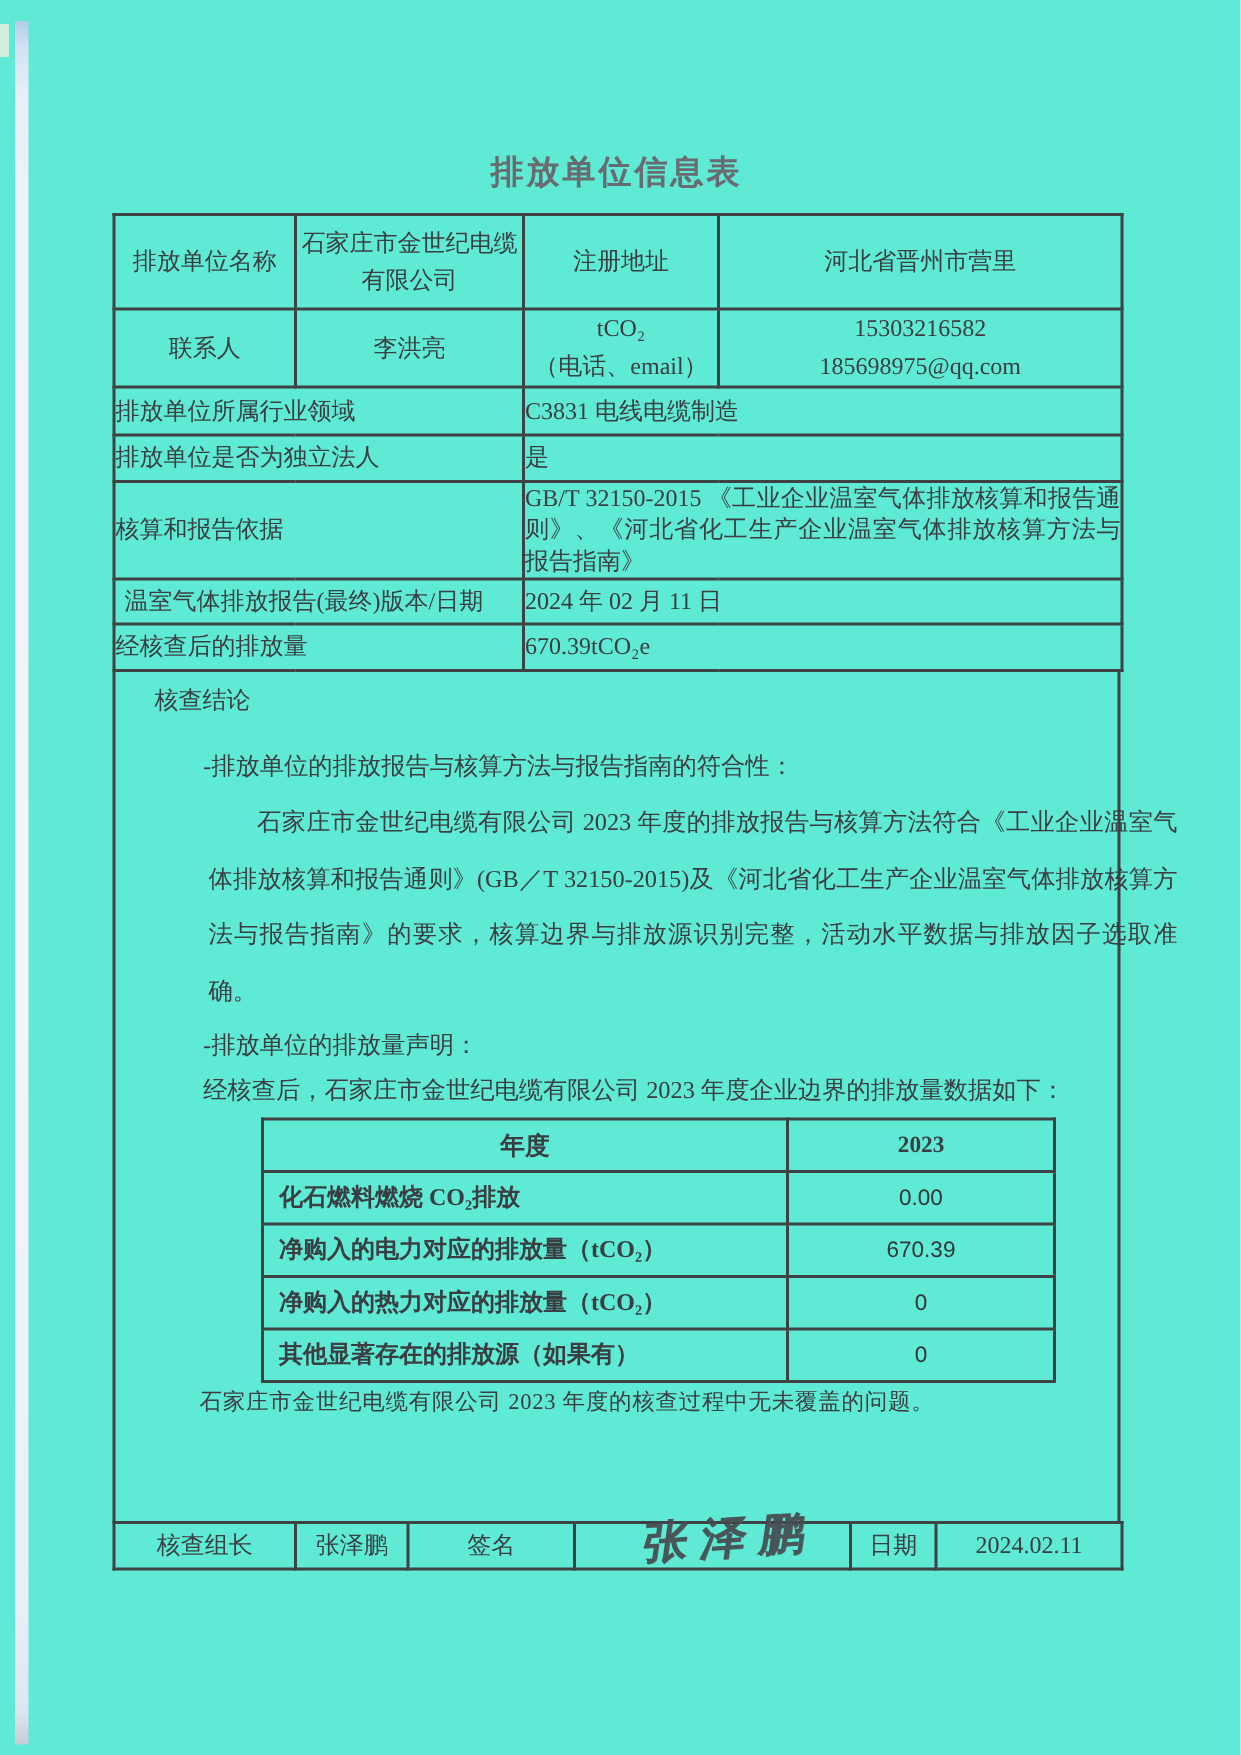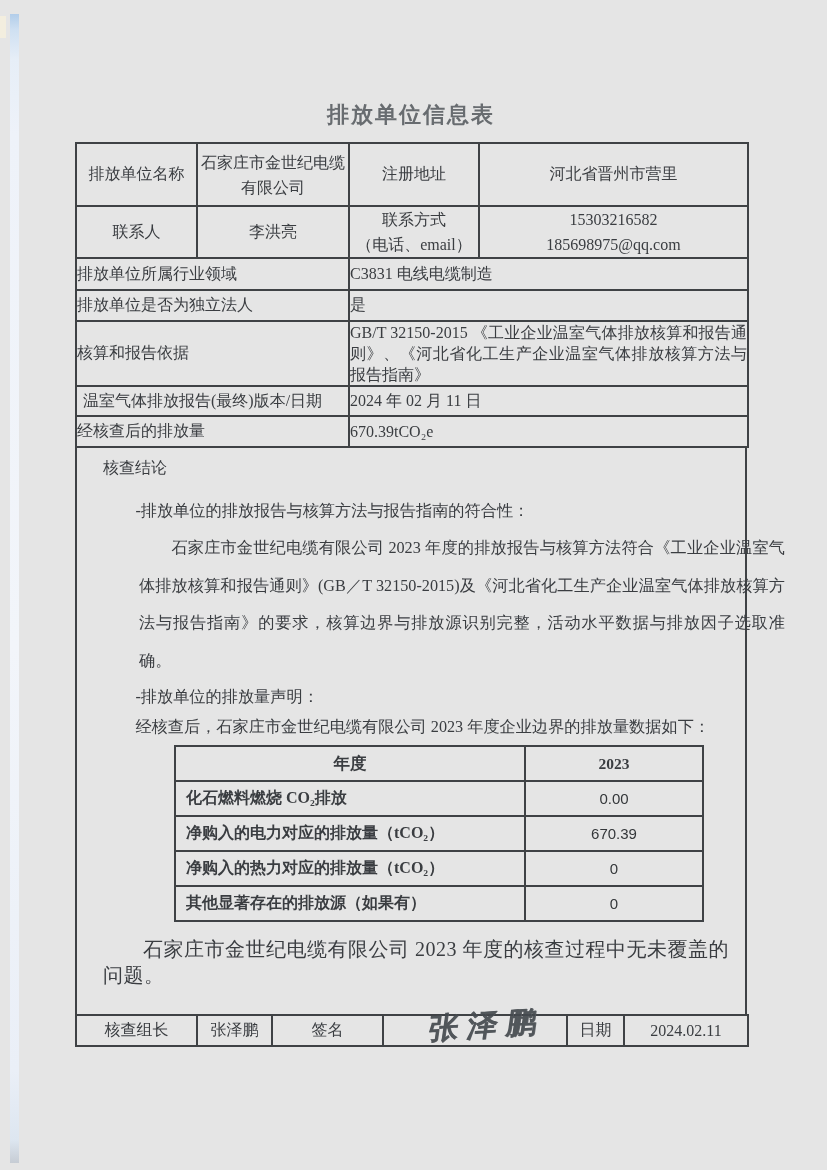--- a/index.html
+++ b/index.html
@@ -1,17 +1,17 @@
 <!DOCTYPE html>
 <html><head>
 <meta charset="utf-8">
 <style>
   html,body{margin:0;padding:0;background:#ffffff;}
   .page{
-    position:relative;width:827px;height:1170px;background:#e5e5e5;overflow:hidden;
+    position:relative;width:827px;height:1170px;background:#5eead4;overflow:hidden;
     font-family:"Liberation Serif","DejaVu Serif",serif;color:#3a3d41;
   }
   
   .scan-strip{
     position:absolute;left:10px;top:14px;width:9px;height:1149px;
     background:linear-gradient(180deg,#b2cde9 0px,#cfe0f2 16px,#e6eef7 45px,#eef2f9 120px,
                #f2f5fa 55%,#eaeff7 92%,#dde6f0 98%,#c6ccd4 100%);
   }
   .scan-warm{position:absolute;left:0;top:16px;width:6px;height:22px;background:#f7f0dc;opacity:.75;}
 
@@ -43,21 +43,21 @@
   .p-title2{margin-top:2px;text-indent:2em;line-height:30px;font-size:16.2px;}
   .p-body2{text-indent:2em;line-height:30px;font-size:16.2px;}
 
   .inner{margin:3px 0 0 71px;width:528px;}
   .inner td{height:33px;}
   .inner .hdr{font-weight:bold;text-align:center;font-size:16.5px;}
   .inner .hdr-year{font-weight:bold;text-align:center;font-size:15.5px;}
   .inner .lbl{font-weight:600;padding-left:10px;font-size:16px;}
   .inner .val{text-align:center;font-family:"Liberation Sans","DejaVu Sans",sans-serif;font-size:15px;color:#34373a;}
 
-  .closing{margin-top:14px;text-indent:2em;font-size:20px;letter-spacing:.5px;line-height:26px;}
+  .closing{text-indent:2em;font-size:15px;letter-spacing:.5px;line-height:26px;}
 
   .t-foot td{height:29px;text-align:center;font-size:16px;}
   .sig-cell{position:relative;overflow:visible;}
   .signature{
     position:absolute;left:18px;top:-11px;width:170px;white-space:nowrap;
     font-size:30px;font-weight:bold;color:#454a4f;letter-spacing:9px;
     transform:rotate(-4deg) skewX(-12deg);opacity:.92;
     text-shadow:.6px .4px 0 #5a5e63;
   }
 </style>
@@ -83,21 +83,21 @@
       <tbody>
           <tr style="height:63px">
         <td class="c">排放单位名称</td>
         <td class="two-line">石家庄市金世纪电缆有限公司</td>
         <td class="c">注册地址</td>
         <td class="c">河北省晋州市营里</td>
       </tr>
       <tr style="height:49px">
         <td class="c">联系人</td>
         <td class="c">李洪亮</td>
-        <td class="two-line pre">联系方式
+        <td class="two-line pre">tCO₂
 （电话、email）</td>
         <td class="contact-stack">
           <div>15303216582</div>
           <div>185698975@qq.com</div>
         </td>
       </tr>
       <tr style="height:32px">
         <td class="lc" colspan="2">排放单位所属行业领域</td>
         <td class="lc" colspan="2">C3831 电线电缆制造</td>
       </tr>

